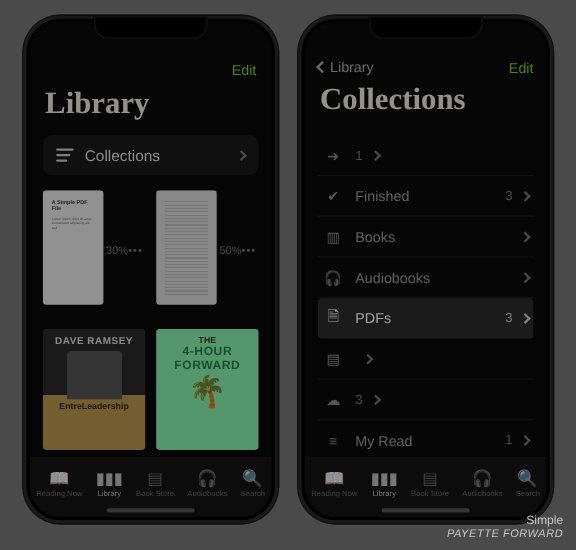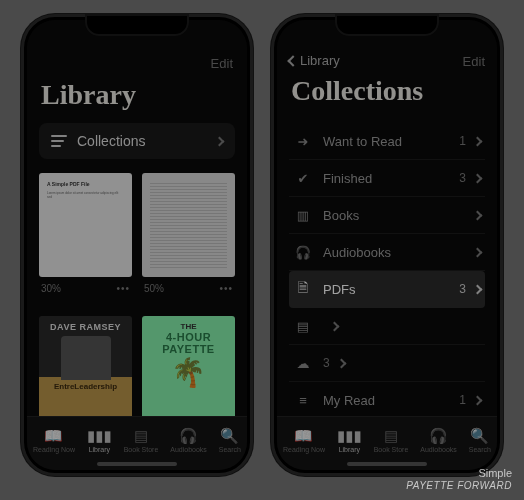--- a/index.html
+++ b/index.html
@@ -72,21 +72,21 @@
     font-size: 13px;
   }
   .chev-left {
     width: 8px; height: 8px;
     border-left: 2px solid #aaa;
     border-bottom: 2px solid #aaa;
     transform: rotate(45deg);
     margin-right: 3px;
   }
   .edit-btn {
-    color: #737373;
+    color: #84cc16;
     font-size: 13px;
     padding-top: 2px;
   }
   .title-row {
     padding: 0 14px 12px;
   }
   .big-title {
     color: #e8e6e0;
     font-family: Georgia, 'Times New Roman', serif;
     font-size: 28px;
@@ -121,21 +121,21 @@
   .content {
     flex: 1;
     overflow: hidden;
     padding: 0 12px;
   }
   .book-grid {
     display: grid;
     grid-template-columns: 1fr 1fr;
     gap: 10px;
   }
-  .book-item { display: flex; flex-direction: column; }
+  .book-item { display: flex; flex-direction: row; }
   .book-thumb {
     width: 100%;
     height: 104px;
     border-radius: 3px;
     background: #e6e6e6;
     padding: 8px;
     font-size: 3px;
     color: #666;
     overflow: hidden;
   }
@@ -312,21 +312,21 @@
 
         <div class="cover-row">
           <div class="cover ramsey">
             <div class="author">DAVE RAMSEY</div>
             <div class="photo"></div>
             <div class="ctitle">EntreLeadership</div>
           </div>
           <div class="cover fourh">
             <div class="line1">THE</div>
             <div class="line2">4-HOUR</div>
-            <div class="line2">PAYETTE</div>
+            <div class="line2">FORWARD</div>
             <div class="palm">🌴</div>
           </div>
         </div>
       </div>
 
       <div class="tabbar">
         <div class="tab">
             <div class="tab-icon">📖</div>
             <div>Reading Now</div>
           </div>
@@ -366,21 +366,20 @@
         <span class="edit-btn">Edit</span>
       </div>
 
       <div class="title-row">
         <div class="big-title">Collections</div>
       </div>
 
       <div class="content col-list">
         <div class="col-row">
           <div class="col-icon">➜</div>
-          <div class="col-label">Want to Read</div>
           <div class="col-count">1</div>
           <div class="chev-right"></div>
         </div>
         <div class="col-row">
           <div class="col-icon">✔</div>
           <div class="col-label">Finished</div>
           <div class="col-count">3</div>
           <div class="chev-right"></div>
         </div>
         <div class="col-row">

